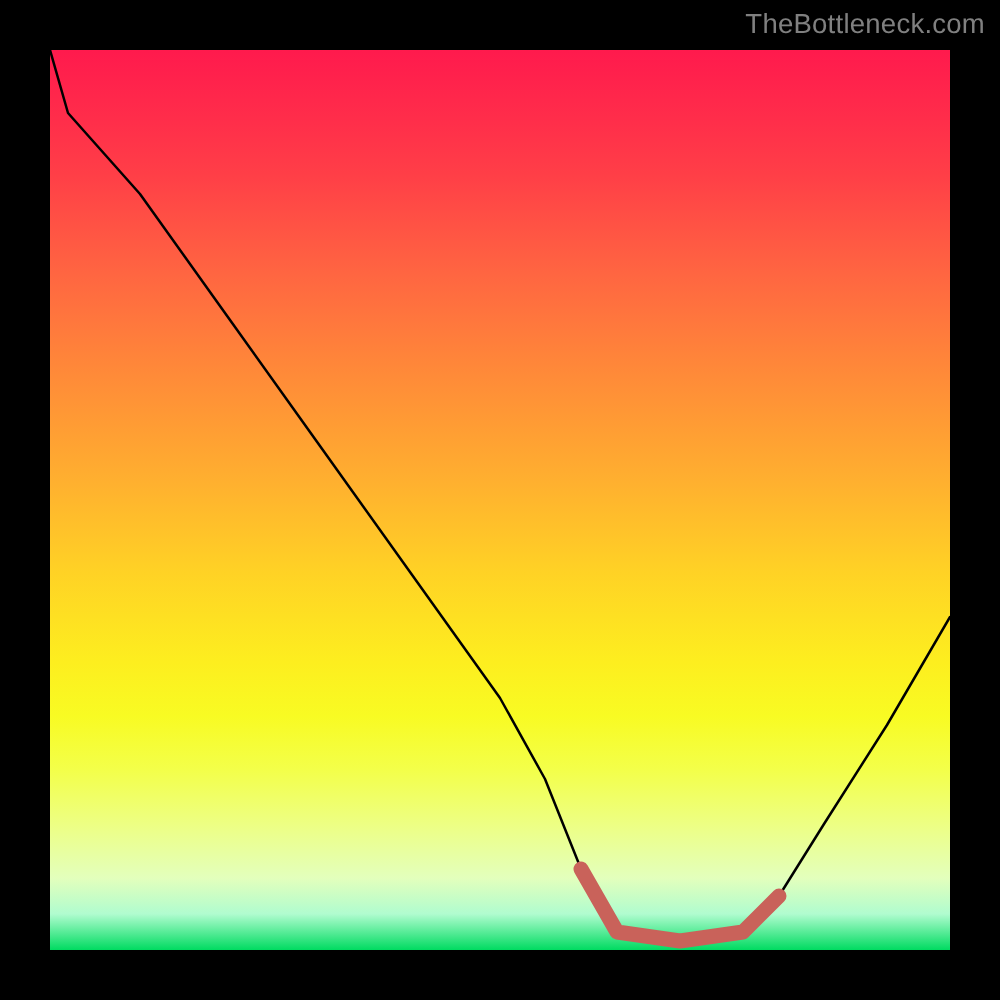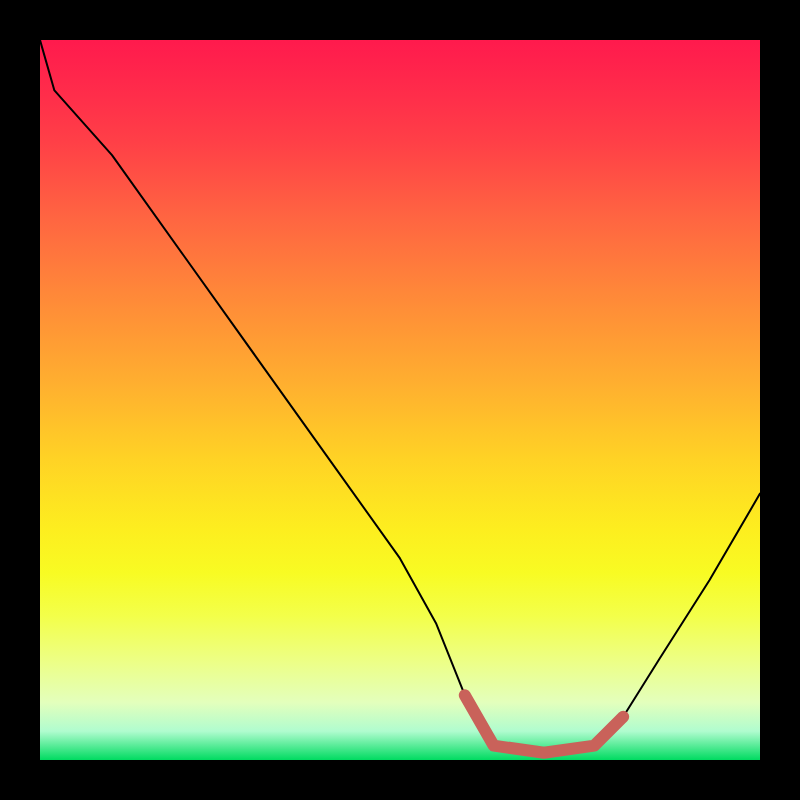--- a/index.html
+++ b/index.html
@@ -68,18 +68,19 @@
     stroke: #c9625a;
     stroke-width: 12;
     stroke-linecap: round;
     stroke-linejoin: round;
   }
 </style>
 </head>
 <body>
 
 <div class="stage">
+  <div class="watermark">TheBottleneck.com</div>
   <div class="plot"></div>
   <svg class="overlay" viewBox="0 0 720 720" preserveAspectRatio="none">
     <path id="curve-path" class="curve" d="M0.0 0.0 L14.4 50.4 L72.0 115.2 L144.0 216.0 L216.0 316.8 L288.0 417.6 L360.0 518.4 L396.0 583.2 L424.8 655.2 L453.6 705.6 L504.0 712.8 L554.4 705.6 L583.2 676.8 L619.2 619.2 L669.6 540.0 L720.0 453.6"></path>
     <path id="highlight-path" class="highlight" d="M424.8 655.2 L453.6 705.6 L504.0 712.8 L554.4 705.6 L583.2 676.8"></path>
   </svg>
 </div>
 
 </body></html>

